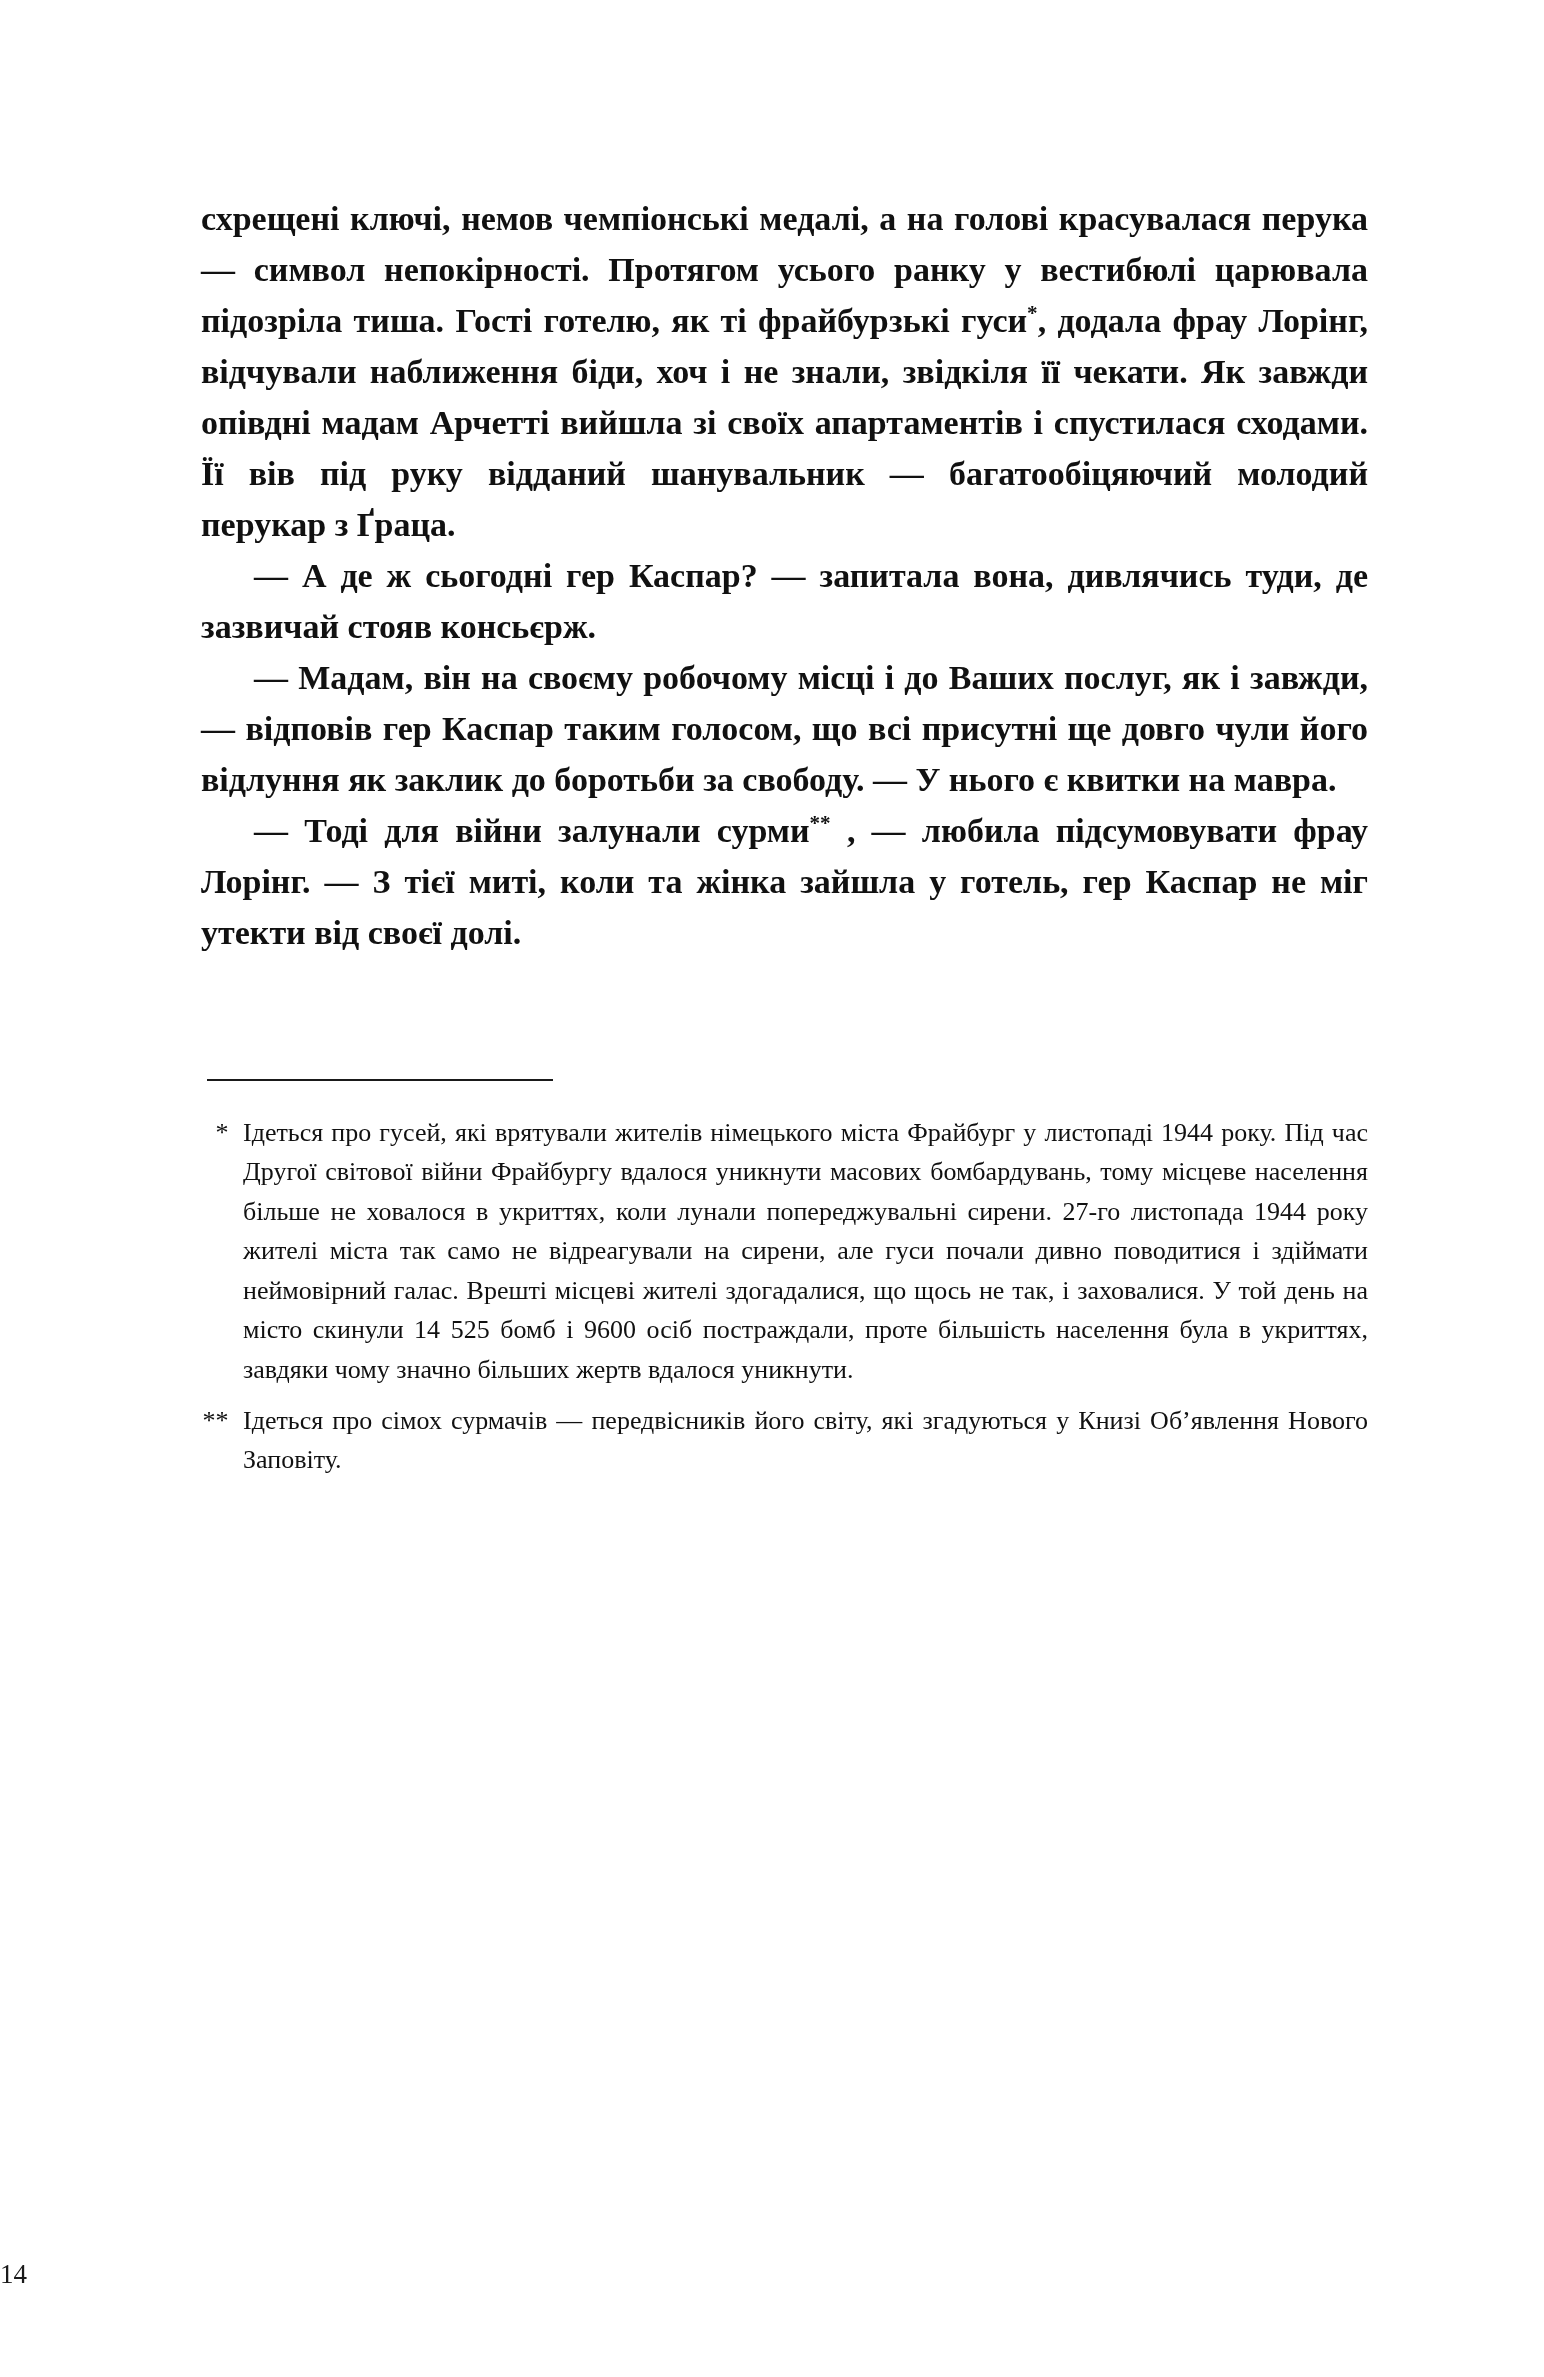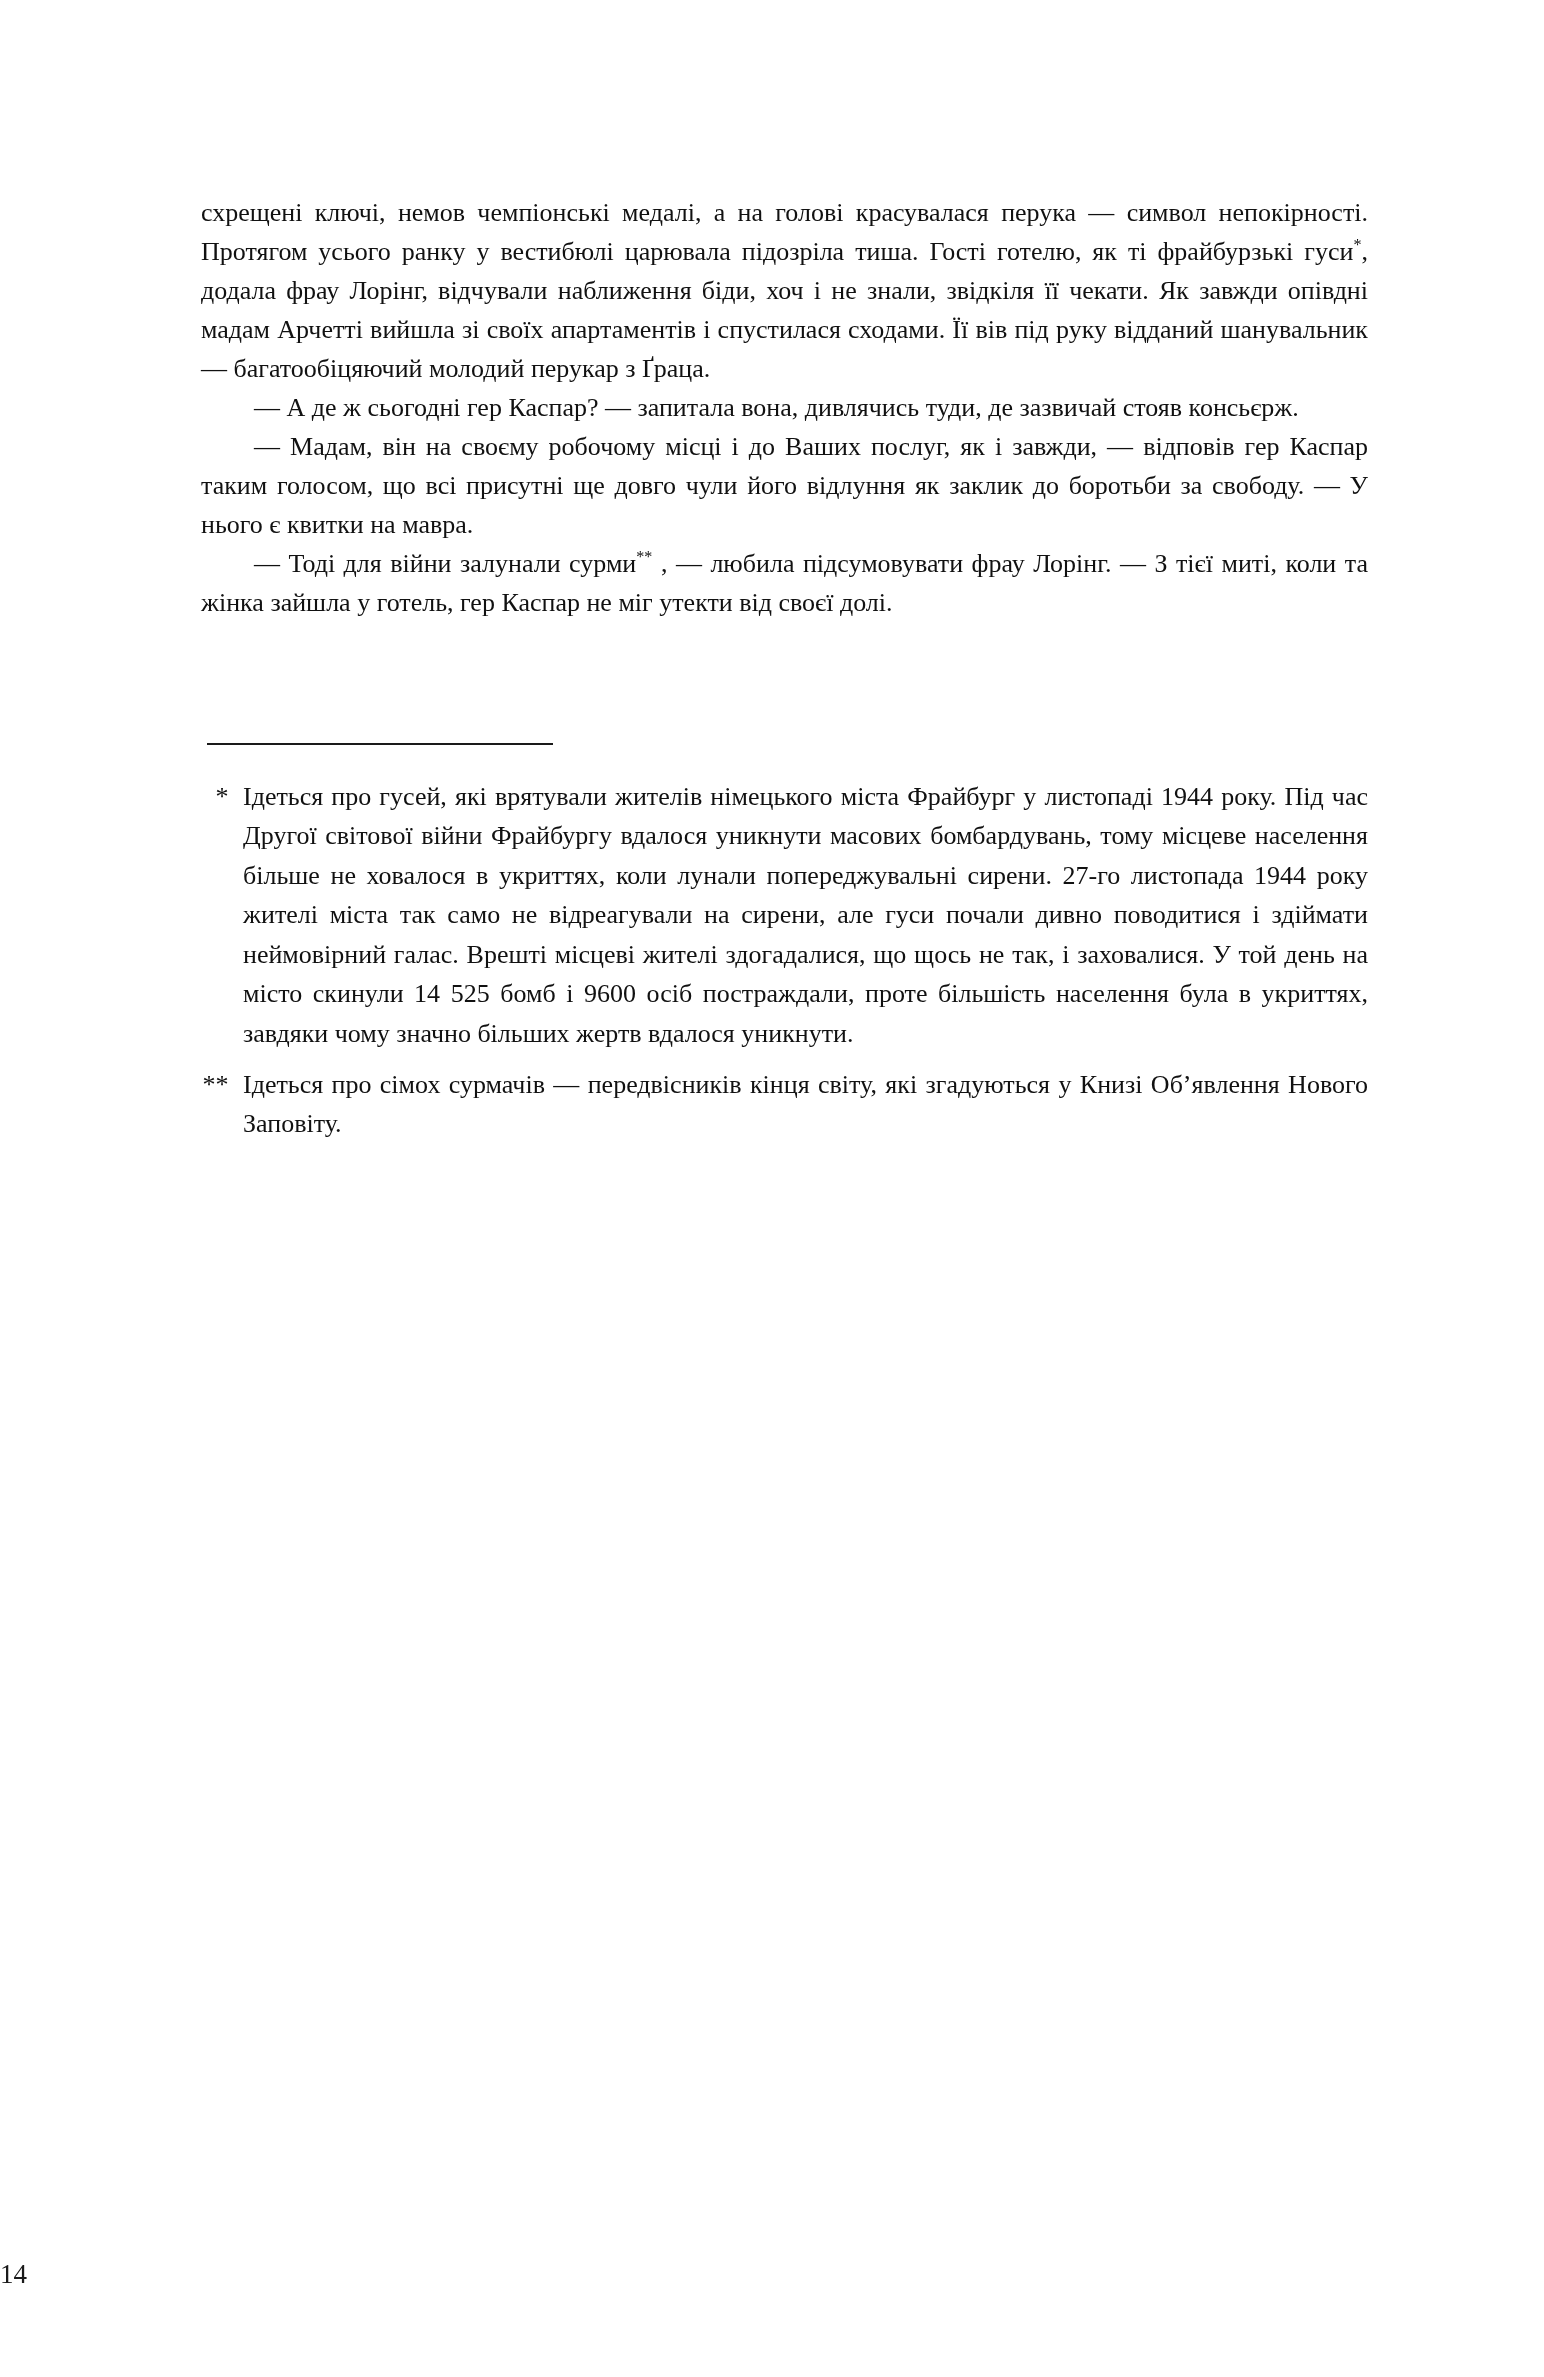--- a/index.html
+++ b/index.html
@@ -15,25 +15,26 @@
     -webkit-font-smoothing: antialiased;
   }
   .page {
     position: relative;
     width: 1545px;
     min-height: 2377px;
     box-sizing: border-box;
     padding: 193px 177px 97px 201px;
   }
   .body-text {
-    font-size: 26px;
+    font-size: 34px;
     line-height: 1.50;
     text-align: justify;
     text-justify: inter-word;
     hyphens: manual;
+    font-weight: bold;
   }
   .body-text p {
     margin: 0;
     text-indent: 0;
   }
   .body-text p.indent {
     text-indent: 53px;
   }
   sup.fn {
     font-size: 0.62em;
@@ -97,20 +98,20 @@
   <div class="footnote-area">
     <div class="footnote-rule"></div>
 
     <div class="footnote">
       <div class="marker">*</div>
       <div class="fn-text">Ідеться про гусей, які врятували жителів німецького міста Фрайбург у листопаді 1944 року. Під час Другої світової війни Фрайбургу вдалося уникнути масових бомбардувань, тому місцеве населення більше не ховалося в укриттях, коли лунали попереджувальні сирени. 27-го листопада 1944 року жителі міста так само не відреагували на сирени, але гуси почали дивно поводитися і здіймати неймовірний галас. Врешті місцеві жителі здогадалися, що щось не так, і заховалися. У той день на місто скинули 14 525 бомб і 9600 осіб постраждали, проте більшість населення була в укриттях, завдяки чому значно більших жертв вдалося уникнути.</div>
     </div>
 
     <div class="footnote">
       <div class="marker">**</div>
-      <div class="fn-text">Ідеться про сімох сурмачів — передвісників кінця світу, які згадуються у Книзі Об’явлення Нового Заповіту.</div>
+      <div class="fn-text">Ідеться про сімох сурмачів — передвісників його світу, які згадуються у Книзі Об’явлення Нового Заповіту.</div>
     </div>
   </div>
 
   <div class="page-number">14</div>
 
 </div>
 
 
 </body></html>

